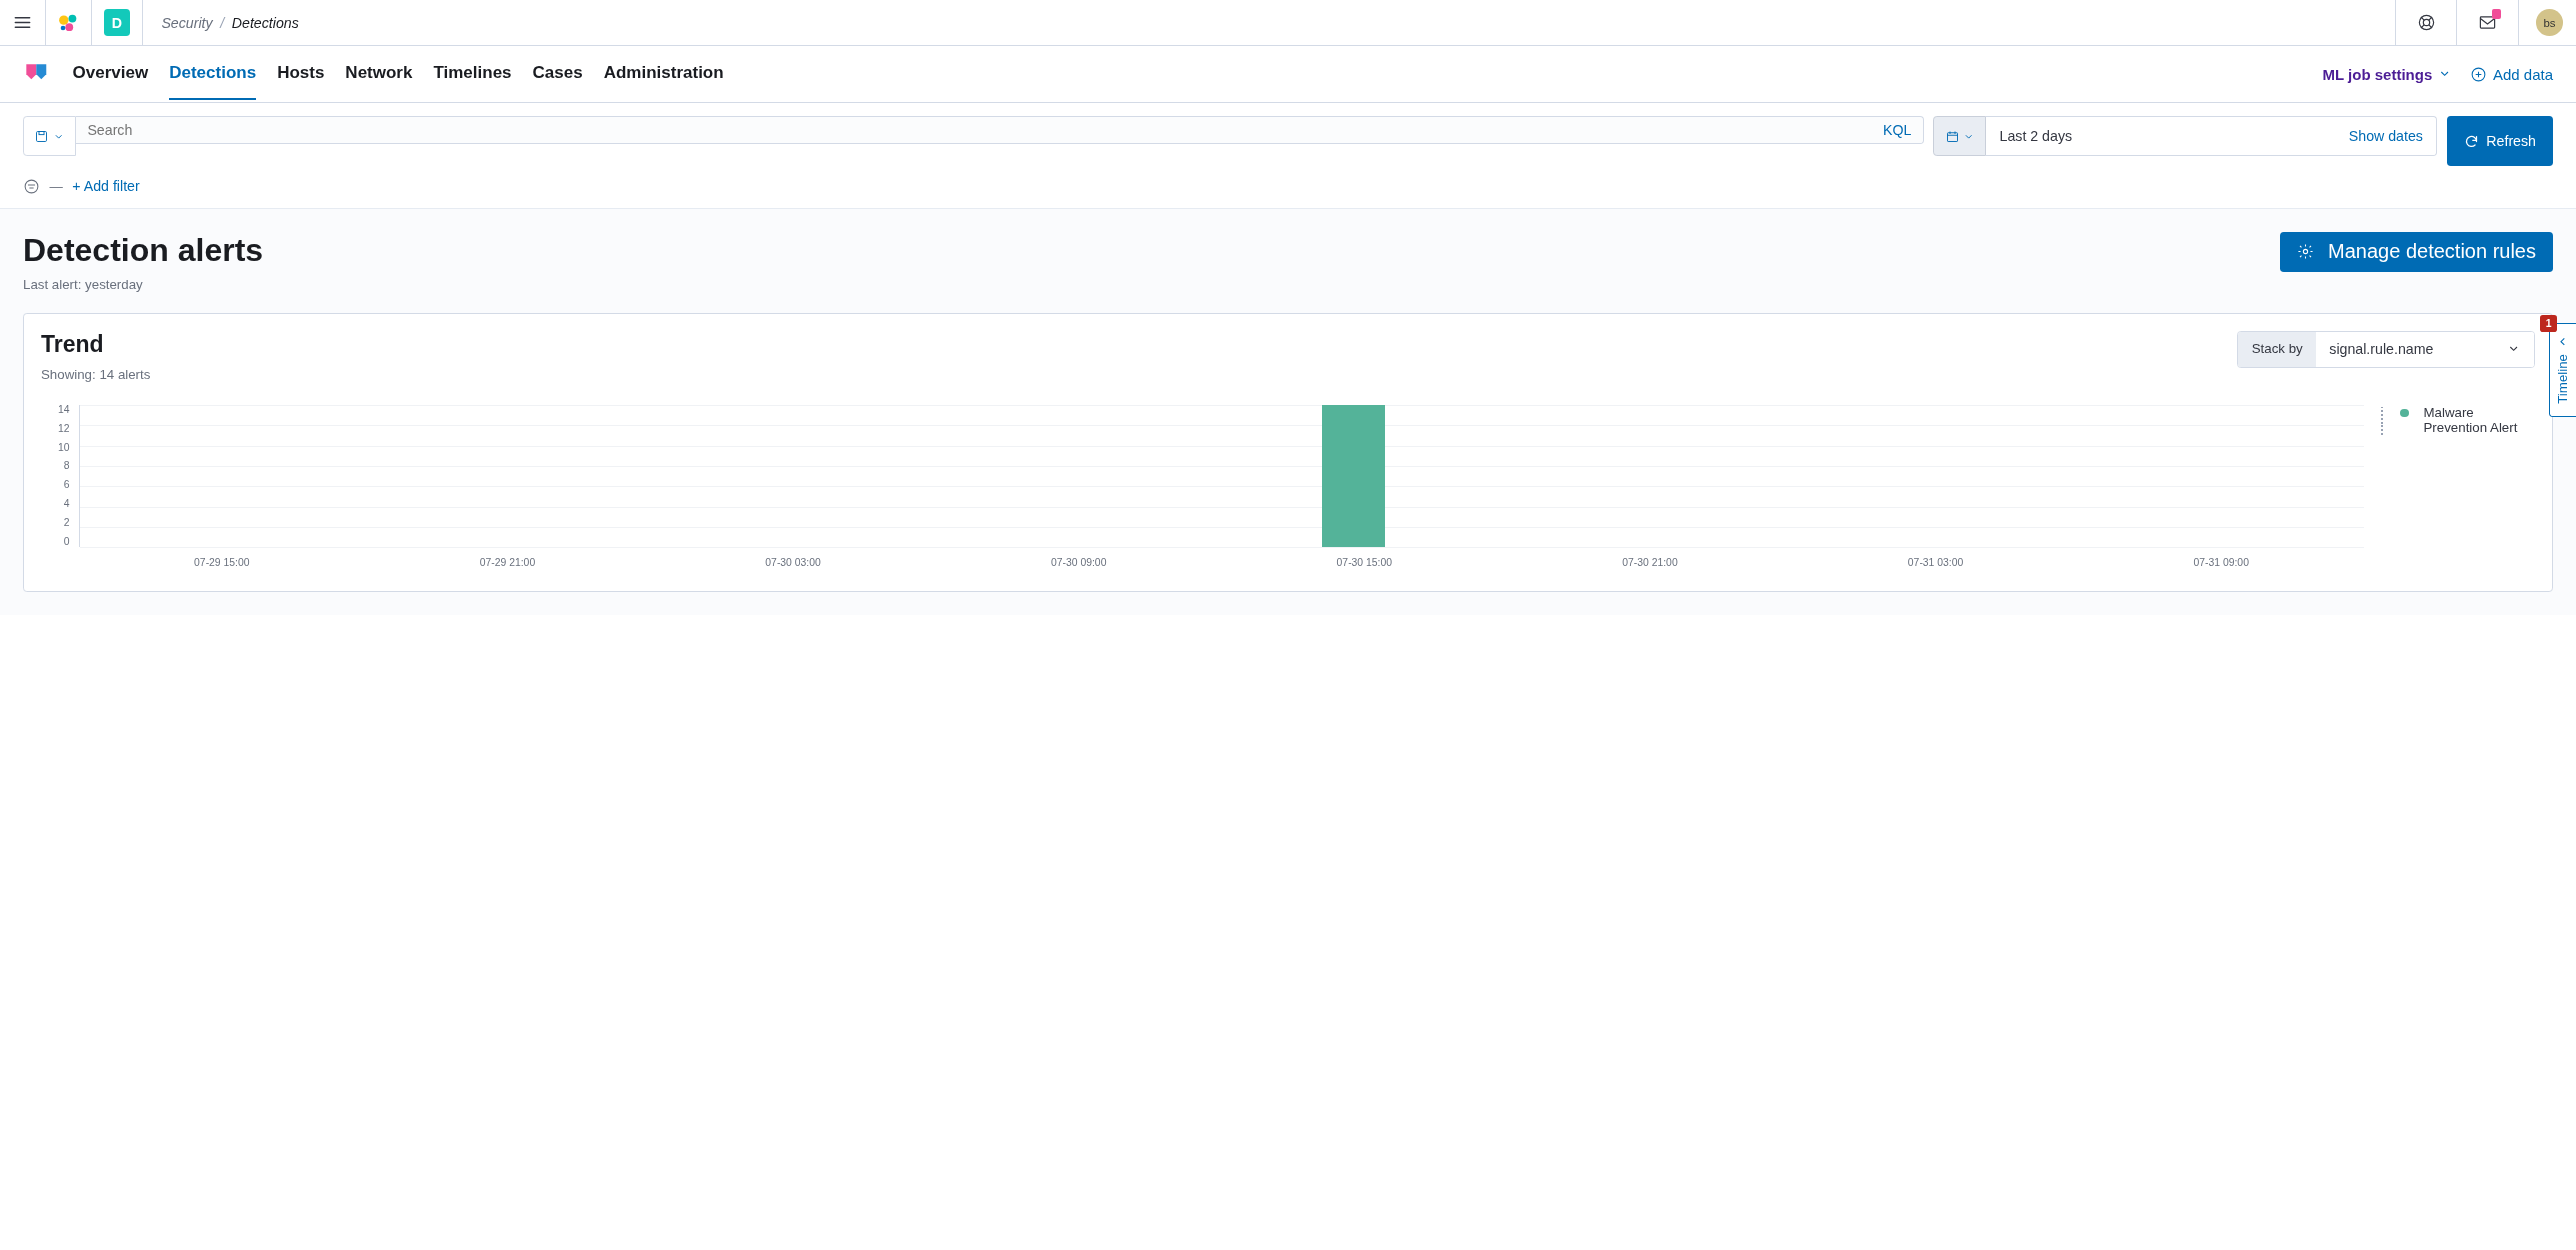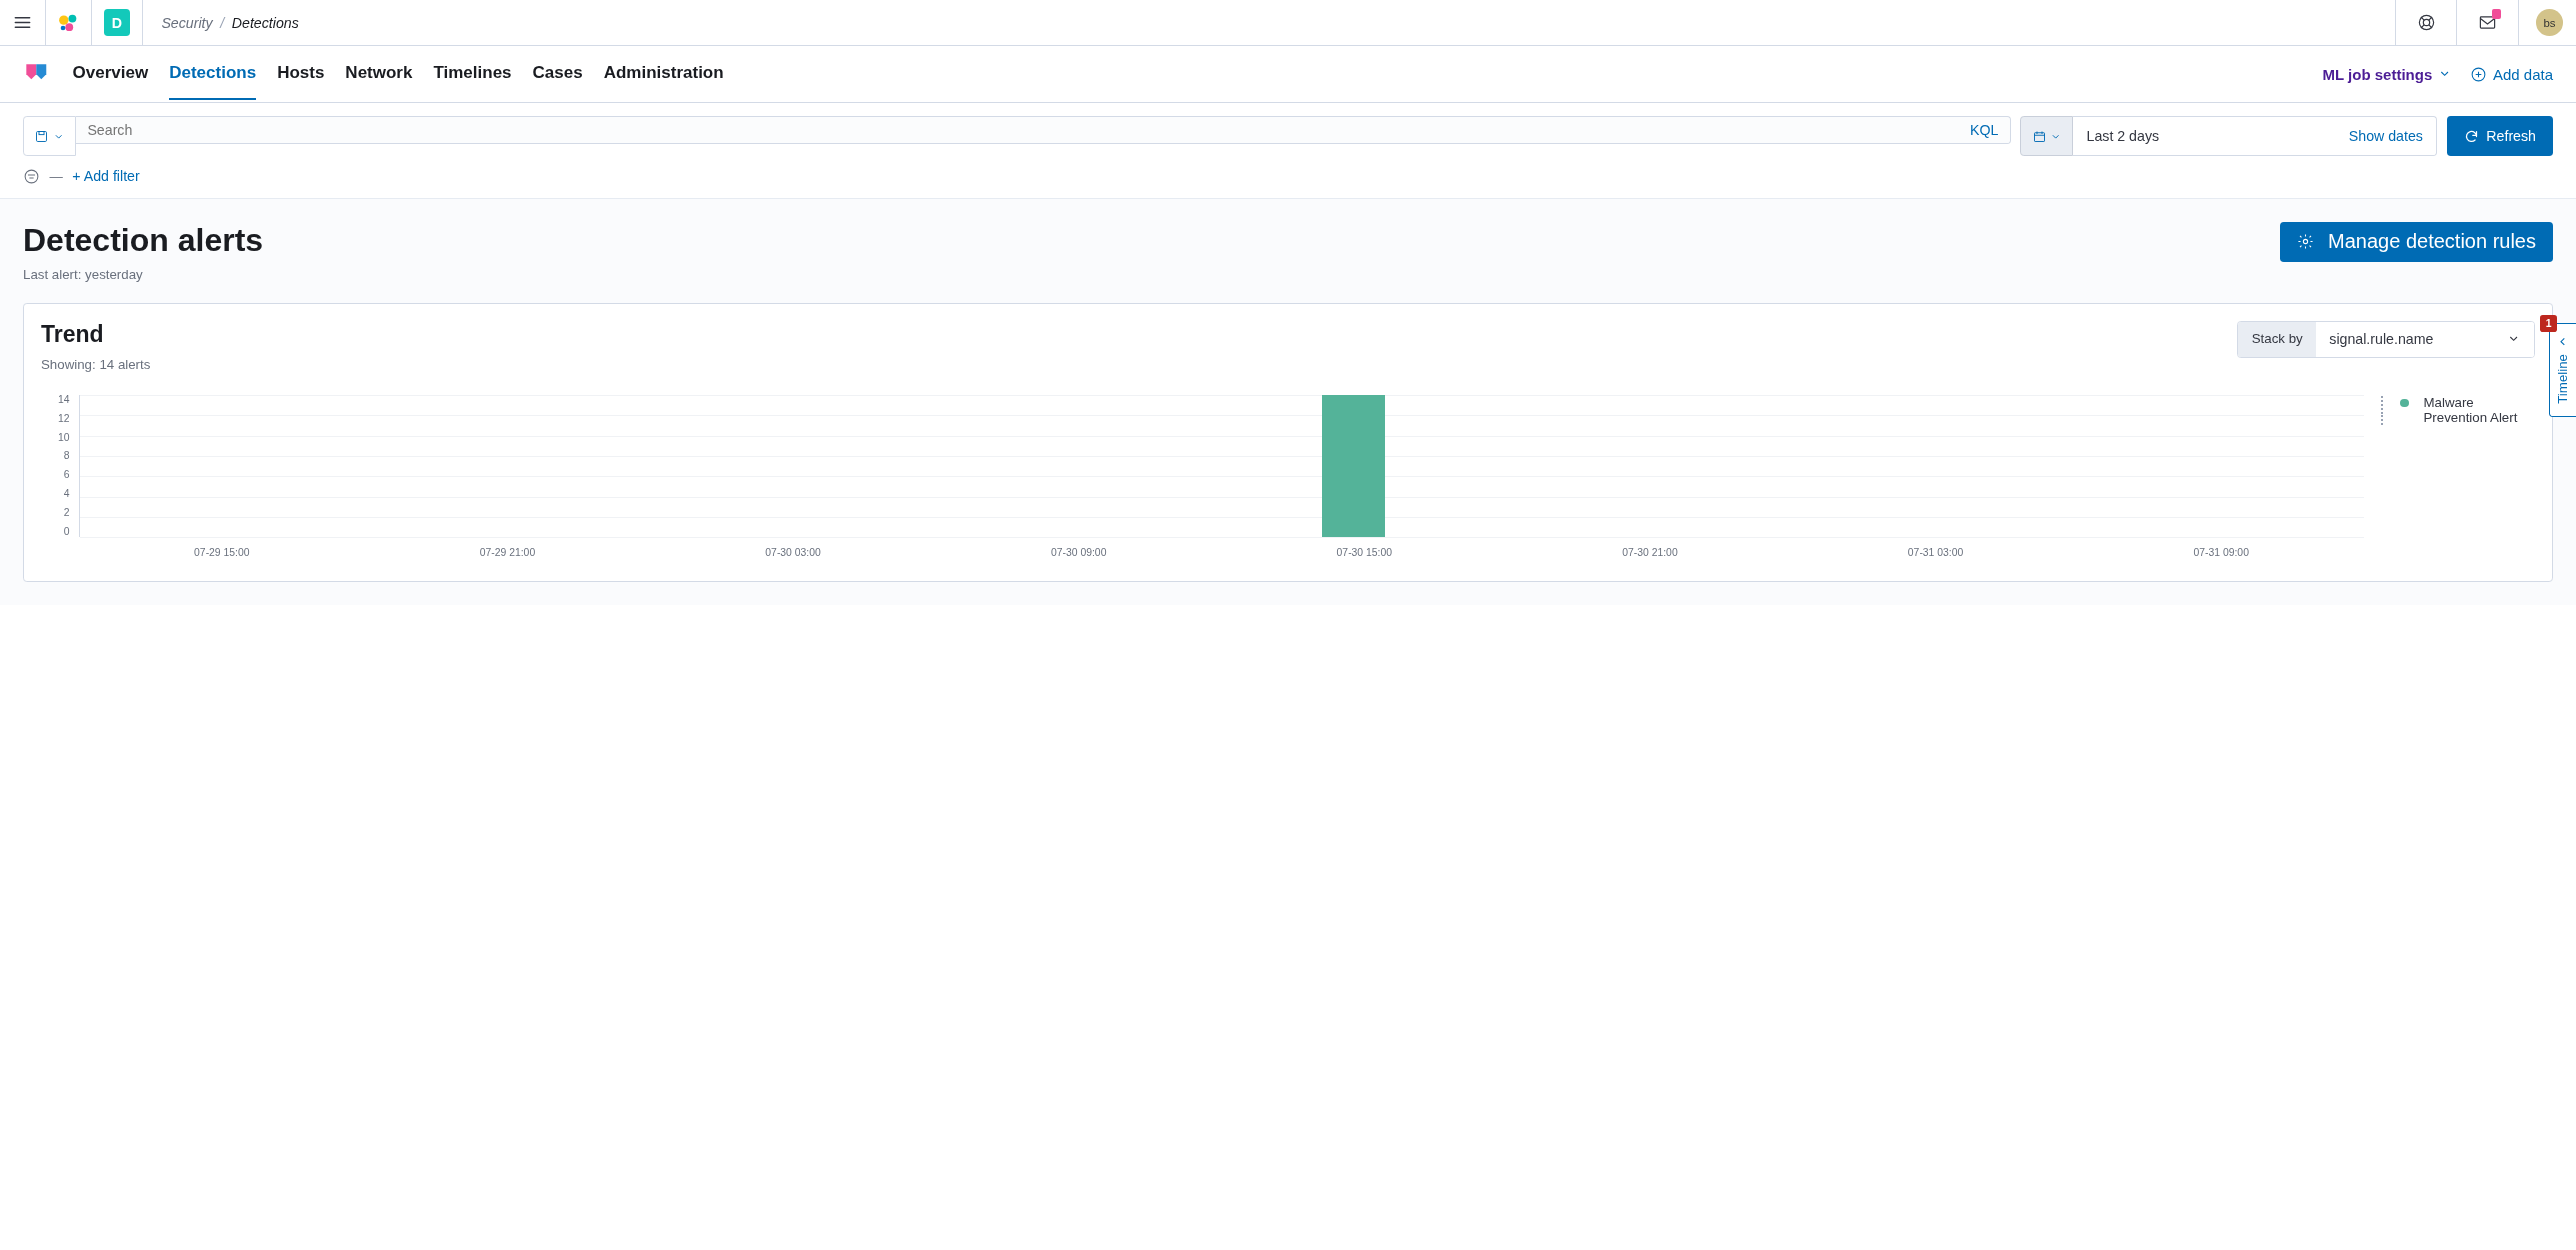--- a/index.html
+++ b/index.html
@@ -33,24 +33,24 @@
 
 
 .search-bar-wrap { padding: 13.3px 23px; background: #fff; }
 .search-row { display: flex; gap: 9.5px; }
 .search-left-btn { border: 0.9px solid #d3dae6; border-radius: 3.8px 0 0 3.8px; width: 53px; height: 40px; display: flex; align-items: center; justify-content: center; color: #006bb4; background: #fff; }
 .search-input-wrap { flex: 1; border: 0.9px solid #d3dae6; border-left: none; border-radius: 0 3.8px 3.8px 0; height: 28px; display: flex; align-items: center; padding: 0 11.4px; background: #fbfcfd; }
 .search-input { flex: 1; border: none; background: transparent; outline: none; font-size: 14.2px; color: #69707d; }
 .kql-btn { color: #006bb4; font-weight: 500; font-size: 14.2px; }
 .search-group { display: flex; }
 .date-left-btn { border: 0.9px solid #c9cfda; border-radius: 3.8px 0 0 3.8px; width: 53px; height: 40px; display: flex; align-items: center; justify-content: center; background: #e9edf3; color: #006bb4; }
-.date-input-wrap { border: 0.9px solid #d3dae6; border-left: none; border-radius: 0 3.8px 3.8px 0; height: 40px; display: flex; align-items: center; padding: 0 13.3px; background: #fff; width: 364px; }
+.date-input-wrap { border: 0.9px solid #d3dae6; border-left: none; border-radius: 0 3.8px 3.8px 0; height: 40px; display: flex; align-items: center; padding: 0 13.3px; background: #fff; width: 451px; }
 .date-text { flex: 1; font-size: 14.2px; color: #343741; }
 .show-dates { color: #006bb4; font-size: 14.2px; }
-.refresh-btn { background: #006bb4; color: #fff; border: none; border-radius: 3.8px; height: 40px; padding: 0 17px; font-size: 14.2px; font-weight: 500; display: flex; align-items: center; gap: 7.6px; cursor: pointer; }
+.refresh-btn { background: #006bb4; color: #fff; border: none; border-radius: 3.8px; height: 50px; padding: 0 17px; font-size: 14.2px; font-weight: 500; display: flex; align-items: center; gap: 7.6px; cursor: pointer; }
 .add-filter-row { display: flex; align-items: center; gap: 9.5px; margin-top: 11.4px; }
 .filter-icon { color: #69707d; width: 17px; height: 17px; }
 .dash { color: #69707d; }
 .add-filter-link { color: #006bb4; font-size: 14.2px; cursor: pointer; }
 
 
 .main { padding: 23px; background: #fafbfd; border-top: 0.9px solid #e6ebf2; position: relative; }
 .page-header-row { display: flex; justify-content: space-between; align-items: flex-start; }
 .page-title { font-size: 32px; font-weight: 600; color: #1a1c21; }
 .page-subtitle { color: #69707d; font-size: 13.3px; margin-top: 7.6px; }

